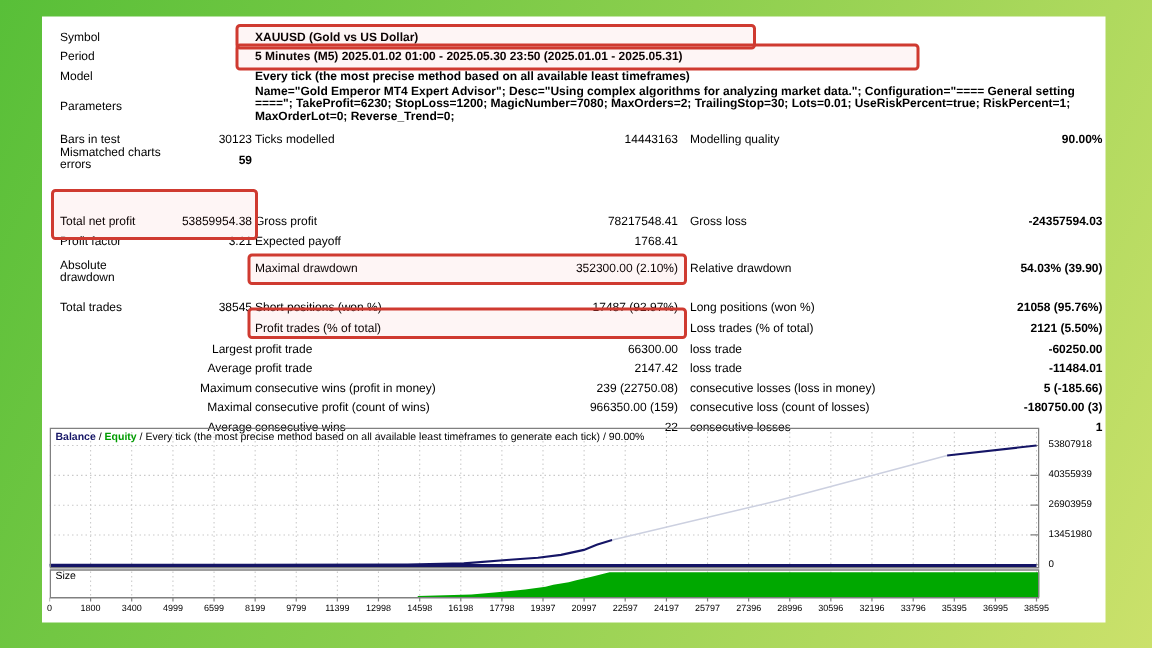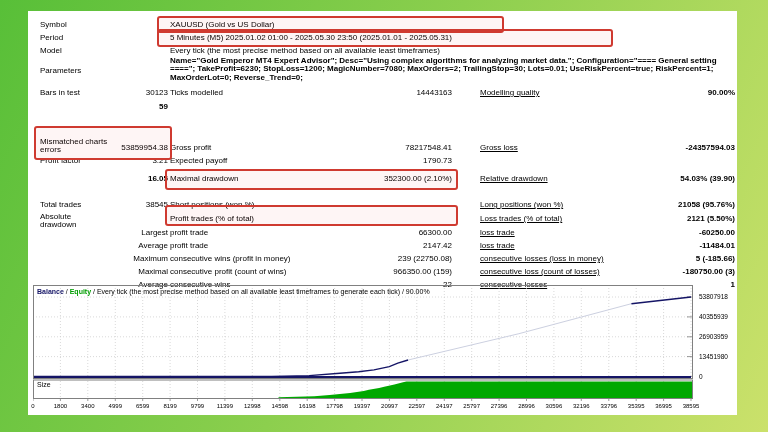--- a/index.html
+++ b/index.html
@@ -8,24 +8,24 @@
     background:linear-gradient(115deg,#58bf38 0%,#8ccf4e 48%,#cbe16b 100%);
     font-family:"Liberation Sans",sans-serif;color:#000;
   }
   .panel{position:absolute;left:28px;top:11px;width:709px;height:404px;background:#ffffff;}
   .row{position:absolute;left:0;width:709px;height:13px;font-size:8px;line-height:13px;white-space:nowrap;}
   .c{position:absolute;top:0;height:13px;}
   .la{left:12px;width:122px;}
   .va{left:26px;width:114px;text-align:right;font-weight:normal;}
   .lb{left:142px;width:226px;}
   .vb{left:240px;width:184px;text-align:right;font-weight:normal;}
-  .lc{left:452px;width:168px;text-decoration:underline;}
+  .lc{left:432px;width:168px;}
   .vc{left:544px;width:163px;text-align:right;font-weight:bold;}
-  .bwide{left:142px;width:566px;font-weight:normal;}
-  .wraplabel{position:absolute;left:12px;width:78px;font-size:8px;line-height:8px;margin-top:40px;}
+  .bwide{left:142px;width:566px;font-weight:bold;}
+  .wraplabel{position:absolute;left:12px;width:78px;font-size:8px;line-height:8px;}
   .wrapval{position:absolute;left:26px;width:114px;text-align:right;font-weight:bold;font-size:8px;line-height:13px;}
   .paramtext{position:absolute;left:142px;top:46px;width:566px;font-size:8px;line-height:8.4px;font-weight:bold;white-space:normal;}
   .redbox{position:absolute;border:2px solid #cf3a30;border-radius:3px;background:rgba(231,66,52,0.05);z-index:4;pointer-events:none;}
   .hl{color:#3b56a8;}
   .chart-wrap{position:absolute;left:5px;top:274px;width:700px;height:125px;}
   .chart-head{position:absolute;left:4px;top:2px;font-size:7px;line-height:9px;z-index:3;white-space:nowrap;}
   .size-label{position:absolute;left:4px;top:96px;font-size:7px;z-index:3;}
   .ylab{position:absolute;left:666px;width:42px;font-size:6.5px;line-height:8px;text-align:left;}
   .xlab{position:absolute;top:117px;font-size:6px;line-height:8px;transform:translateX(-50%);}
   .navy{color:#151566;font-weight:bold;}
@@ -60,47 +60,48 @@
     <span class="c vb">14443163</span>
     <span class="c lc">Modelling quality</span>
     <span class="c vc">90.00%</span>
   </div>
 
   <div class="wraplabel" style="top:87px">Mismatched charts errors</div>
   <div class="wrapval" style="top:89px">59</div>
 
 
   <div class="row" style="top:130px">
+    <span class="c la">Total net profit</span>
     <span class="c va">53859954.38</span>
     <span class="c lb">Gross profit</span>
     <span class="c vb">78217548.41</span>
     <span class="c lc">Gross loss</span>
     <span class="c vc">-24357594.03</span>
   </div>
 
   <div class="row" style="top:143px">
     <span class="c la">Profit factor</span>
     <span class="c va">3.21</span>
     <span class="c lb">Expected payoff</span>
-    <span class="c vb">1790.73</span>
+    <span class="c vb">1768.41</span>
   </div>
 
   <div class="wraplabel" style="top:162px;width:58px">Absolute drawdown</div>
-  <div class="wrapval" style="top:161px">16.05</div>
   <div class="row" style="top:161px">
     <span class="c lb">Maximal drawdown</span>
     <span class="c vb">352300.00 (2.10%)</span>
     <span class="c lc">Relative drawdown</span>
     <span class="c vc">54.03% (39.90)</span>
   </div>
 
   <div class="row" style="top:187px">
     <span class="c la">Total trades</span>
     <span class="c va">38545</span>
     <span class="c lb">Short positions (won %)</span>
+    <span class="c vb">17487 (92.97%)</span>
     <span class="c lc">Long positions (won %)</span>
     <span class="c vc">21058 (95.76%)</span>
   </div>
 
   <div class="row" style="top:195px;top:195px">
     <span class="c lb" style="top:6px">Profit trades (% of total)</span>
     <span class="c lc" style="top:6px">Loss trades (% of total)</span>
     <span class="c vc" style="top:6px">2121 (5.50%)</span>
   </div>
 

